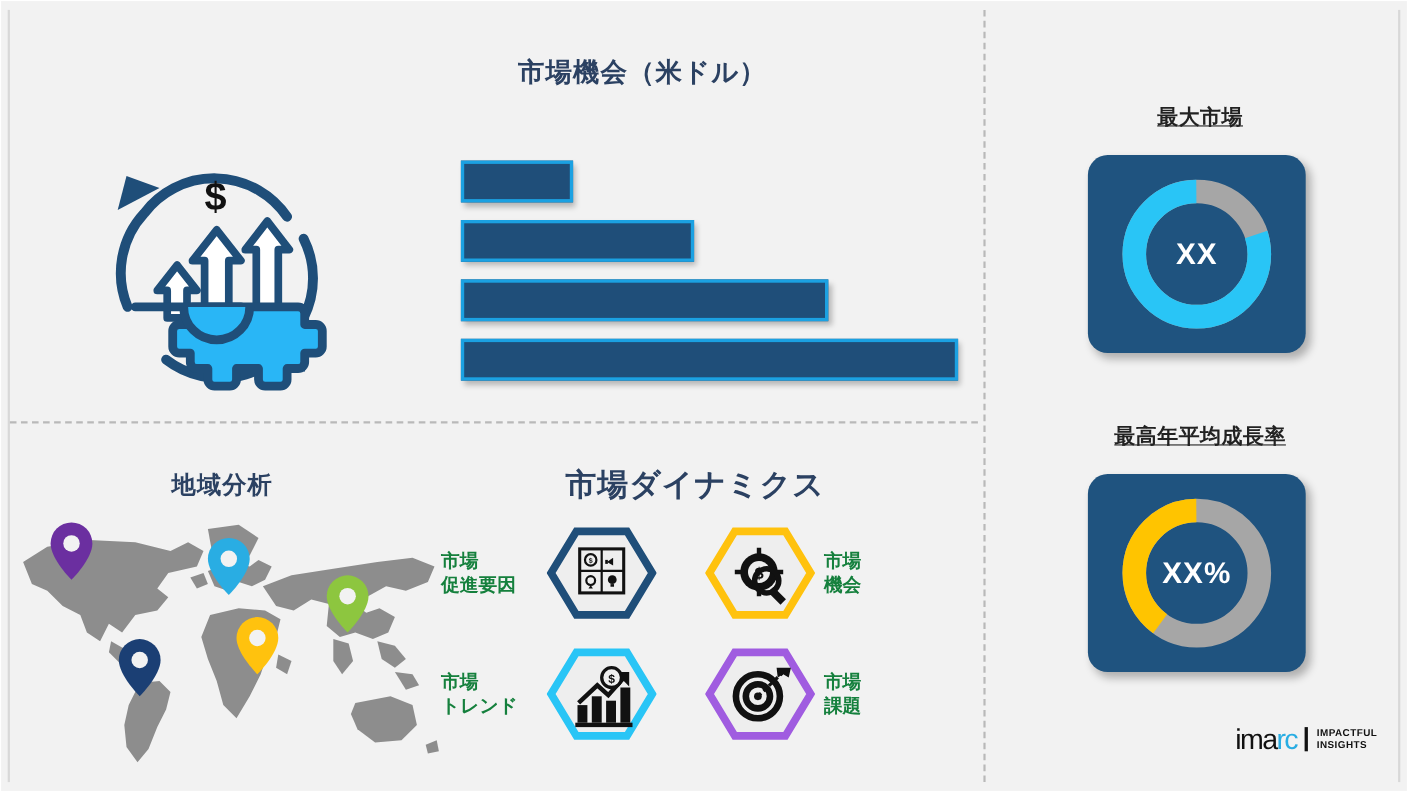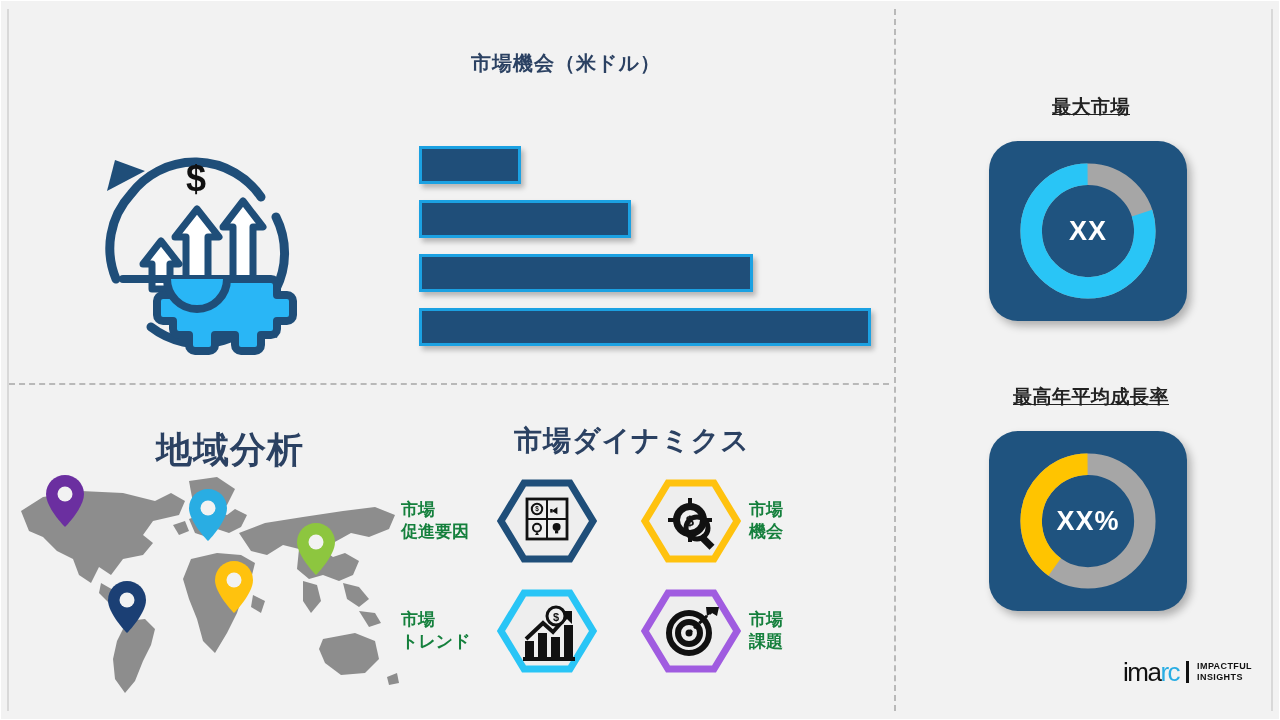--- a/index.html
+++ b/index.html
@@ -41,25 +41,25 @@
   .hdg-navy {
     color: #2b4162; font-weight: bold; letter-spacing: 1px;
   }
 
   #title-growth {
     position: absolute; left: 38px; top: 48px; width: 350px;
     font-size: 26px; line-height: 1.38; color: #1a1a1a; font-weight: bold;
   }
   #title-opportunity {
     position: absolute; left: 470px; top: 49px;
-    font-size: 20px;
+    font-size: 24px;
   }
   #title-regional {
     position: absolute; left: 155px; top: 425px;
-    font-size: 36px;
+    font-size: 22px;
   }
   #title-dynamics {
     position: absolute; left: 477px; top: 421px;
     font-size: 28px;
     margin-left: 36px;
   }
   #title-largest {
     position: absolute; left: 960px; top: 93px; width: 260px;
     text-align: center; font-size: 19px;
   }
@@ -77,21 +77,21 @@
   .bar {
     height: 38px;
     background: #1f4e79;
     border: 3px solid #1ba1e2;
     box-shadow: 3px 4px 5px rgba(0,0,0,.25);
   }
 
   
   .donut-card {
     position: absolute; width: 198px; height: 180px;
-    background: #1f537f; border-radius: 29px;
+    background: #1f537f; border-radius: 18px;
     box-shadow: 4px 5px 8px rgba(0,0,0,.28);
   }
   #donut-card-largest { left: 988px; top: 140px; }
   #donut-card-cagr   { left: 988px; top: 430px; }
   .donut-svg { position: absolute; left: 50%; top: 50%; transform: translate(-50%,-50%); }
   .donut-label {
     position: absolute; left: 0; top: 0; width: 100%; height: 100%;
     display: flex; align-items: center; justify-content: center;
     color: #ffffff; font-weight: bold; font-size: 27px; letter-spacing: 1px;
   }

